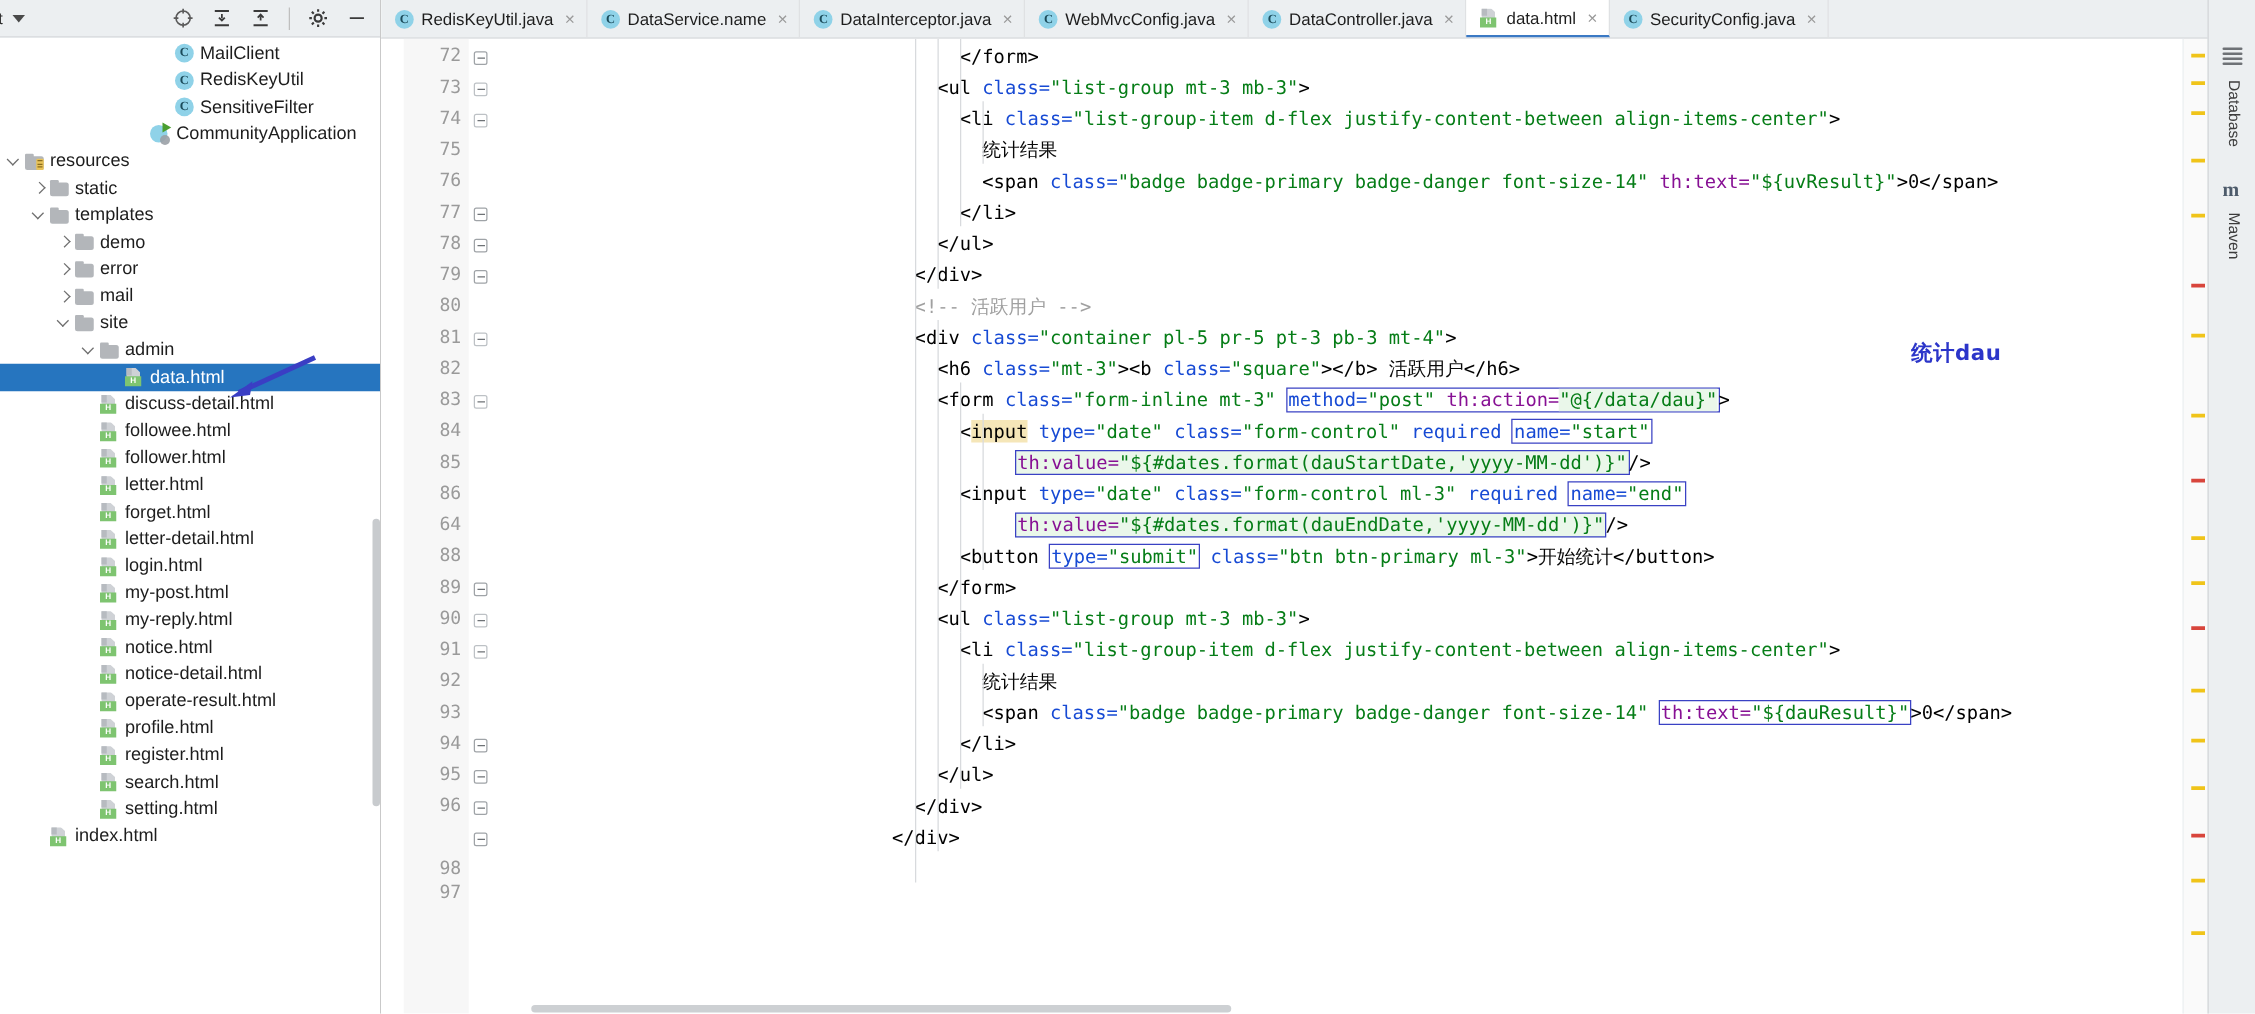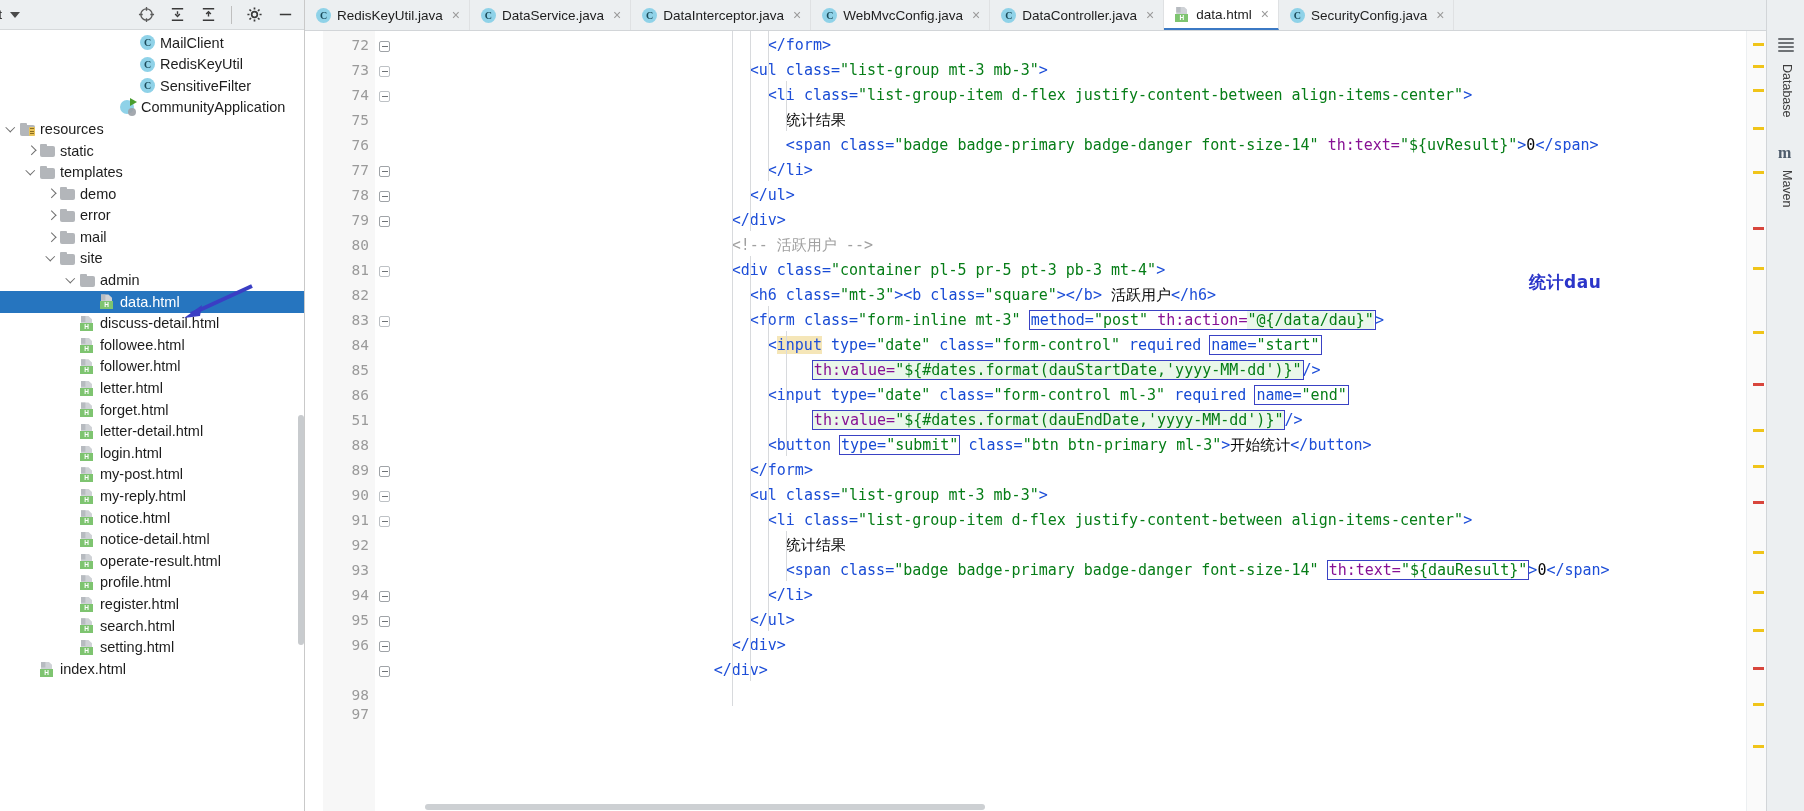--- a/index.html
+++ b/index.html
@@ -189,21 +189,21 @@
   .fold-marker .m { position:absolute; left:2.5px; top:4.5px; width:6px; height:1.5px; background:#6e7276;}
   .fold-marker.plain .b { border-color:#bdc1c5; }
 
   #code {
     position:absolute; left:120px; top:0; right:0; bottom:0;
     font-family:"DejaVu Sans Mono", monospace; font-size:15px;
     white-space: pre; overflow:hidden;
   }
   .cl { position:absolute; left:0; height:25px; line-height:25px; white-space: pre; }
 
-  .t-tag   { color:#1d4ed8; }
+  .t-tag   { color:#000000; }
   .t-attr  { color:#174ad4; }
   .t-str   { color:#067d17; }
   .t-cmt   { color:#a0a0a0; }
   .t-plain { color:#080808; }
   .t-th    { color:#871094; }
   .t-cn    { color:#080808; }
 
   .hl-box { border:1px solid #3a42c4; padding:0 1px; margin:0 -1px; }
   .hl-ident { background:#f5e6b8; }
   .hl-green { background:#eaf7ea; }
@@ -634,21 +634,21 @@
           <span class="ico" style="margin-right:0">
             <span class="cls">C</span>
           </span>
           <span>RedisKeyUtil.java</span>
           <span class="x">×</span>
         </div>
         <div class="tab">
           <span class="ico" style="margin-right:0">
             <span class="cls">C</span>
           </span>
-          <span>DataService.java</span>
+          <span>DataService.name</span>
           <span class="x">×</span>
         </div>
         <div class="tab">
           <span class="ico" style="margin-right:0">
             <span class="cls">C</span>
           </span>
           <span>DataInterceptor.java</span>
           <span class="x">×</span>
         </div>
         <div class="tab">
@@ -780,21 +780,21 @@
           </div>
           <div class="ln" style="top: 256px;">82</div>
           <div class="ln" style="top: 281px;">83</div>
           <div class="fold-marker plain" style="top: 285px;">
             <span class="b"></span>
             <span class="m"></span>
           </div>
           <div class="ln" style="top: 306px;">84</div>
           <div class="ln" style="top: 331px;">85</div>
           <div class="ln" style="top: 356px;">86</div>
-          <div class="ln" style="top: 381px;">51</div>
+          <div class="ln" style="top: 381px;">64</div>
           <div class="ln" style="top: 406px;">88</div>
           <div class="ln" style="top: 431px;">89</div>
           <div class="fold-marker" style="top: 435px;">
             <span class="b"></span>
             <span class="m"></span>
           </div>
           <div class="ln" style="top: 456px;">90</div>
           <div class="fold-marker plain" style="top: 460px;">
             <span class="b"></span>
             <span class="m"></span>

